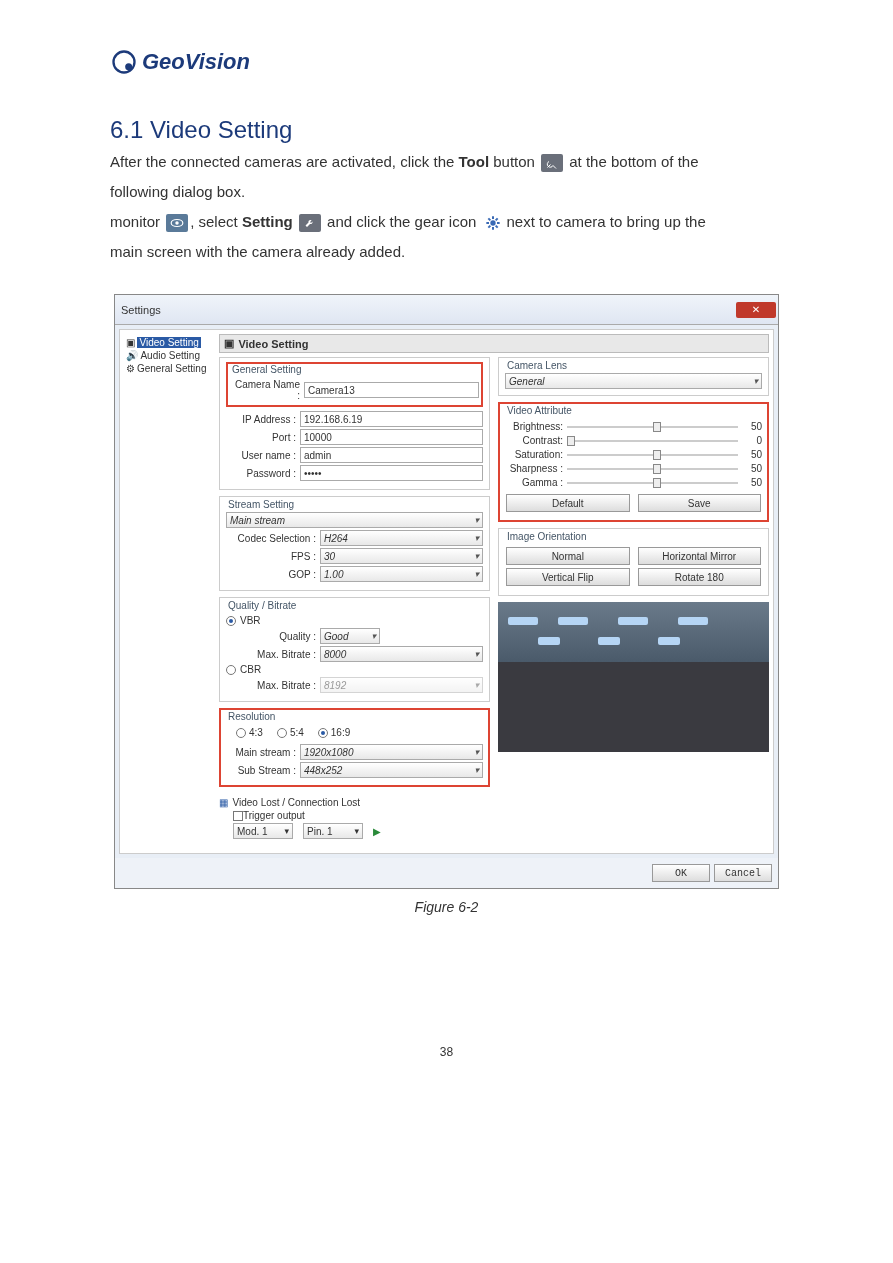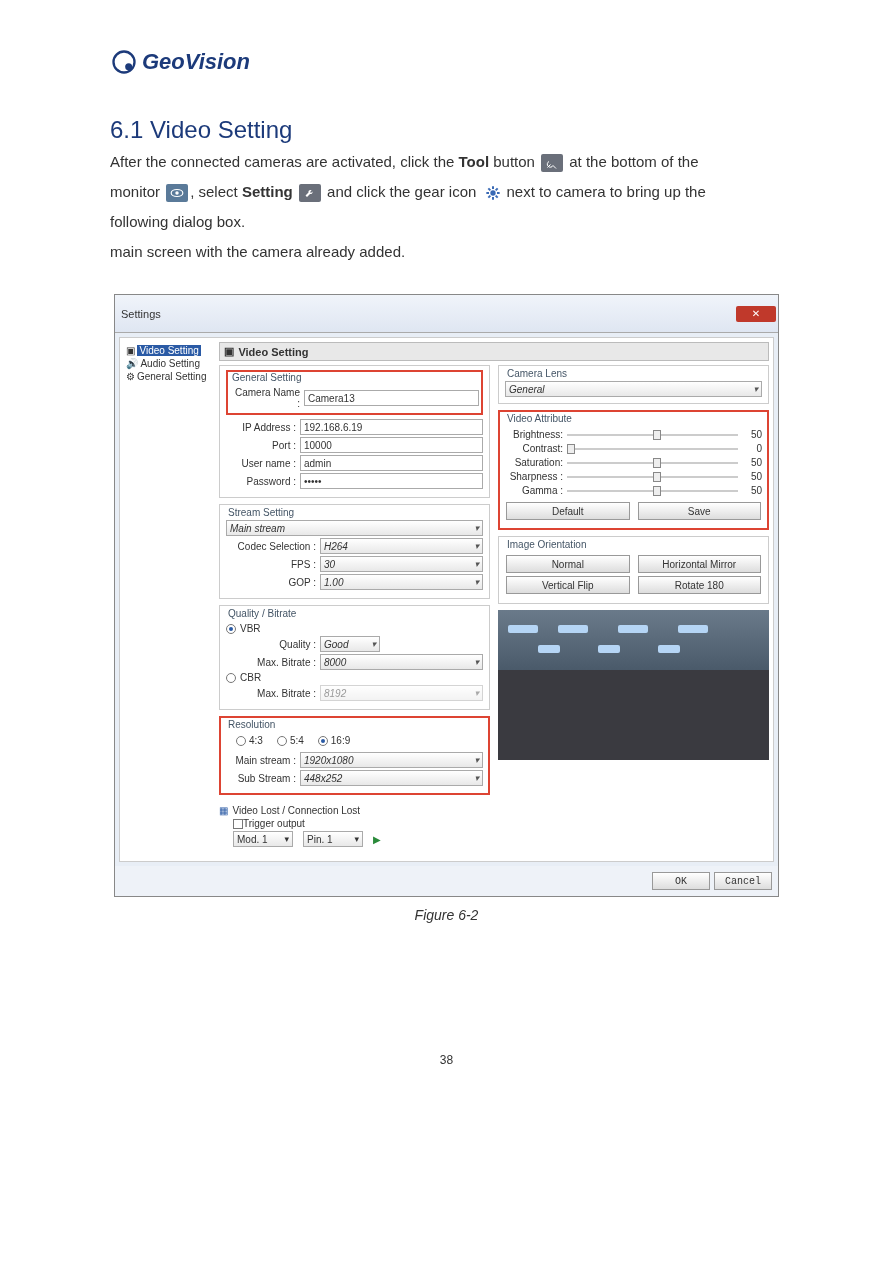--- a/index.html
+++ b/index.html
@@ -14,21 +14,21 @@
   .inline-icon { display: inline-block; width: 22px; height: 18px; vertical-align: middle; border-radius: 2px; margin: 0 2px; }
   .tool-bg { background: #6a6f7a; display:inline-flex; align-items:center; justify-content:center; }
   .eye-bg { background: #5a7a99; display:inline-flex; align-items:center; justify-content:center; }
   .gear-bg { display:inline-flex; align-items:center; justify-content:center; }
   .note { font-weight: bold; }
   .fig-label { text-align: center; font-style: italic; margin-top: 10px; font-size: 14px; }
   .page-num { text-align: center; margin-top: 130px; font-size: 12px; }
 
   
   .dialog-wrap { margin-top: 30px; border: 1px solid #888; background: #e8eef6; width: 665px; margin-left: auto; margin-right: auto; position: relative; }
-  .titlebar { background: linear-gradient(#f0f4fa,#dfe6f2); height: 38px; display:flex; align-items:center; justify-content:space-between; border-bottom:1px solid #aaa; padding:0 2px 0 6px; font-size:11px; }
+  .titlebar { background: linear-gradient(#f0f4fa,#dfe6f2); height: 30px; display:flex; align-items:center; justify-content:space-between; border-bottom:1px solid #aaa; padding:0 2px 0 6px; font-size:11px; }
   .close-btn { background:#c0392b; color:#fff; width:40px; height:16px; border-radius:2px; display:flex; align-items:center; justify-content:center; font-size:10px; }
   .dialog-body { background:#fff; margin:4px; border:1px solid #ccc; display:flex; padding:4px; }
   .tree { width:95px; font-size:10px; padding:2px; border-right:0; }
   .tree-item { padding:1px 0; white-space:nowrap; display:flex; align-items:center; gap:2px; }
   .tree-item.active span:last-child { background:#2a5aa5; color:#fff; padding:0 2px; }
   .main-area { flex:1; }
   .main-hdr { background:#e8e8e8; border:1px solid #bbb; padding:2px 4px; font-size:11px; font-weight:bold; display:flex; align-items:center; gap:4px; }
   .cols { display:flex; gap:8px; margin-top:4px; }
   .col { flex:1; font-size:10px; }
   .fieldset { border:1px solid #ccc; padding:4px 6px 6px 6px; margin-bottom:6px; position:relative; }
@@ -76,20 +76,21 @@
   <div class="section-title">6.1 Video Setting</div>
 
   <div class="body-text">
     <p>
       <span>After the connected cameras are activated, click the </span><b>Tool</b><span> button </span><span class="inline-icon tool-bg">
           <svg width="12" height="12" viewBox="0 0 24 24">
             <path d="M3 21l6-6m-3-6a6 6 0 108 8l6 6" stroke="#fff" stroke-width="2" fill="none"></path>
           </svg>
         </span><span> at the bottom of the </span>
     </p>
+    <p>following dialog box.</p>
     <p>
       <span>monitor </span><span class="inline-icon eye-bg">
           <svg width="14" height="10" viewBox="0 0 24 16">
             <ellipse cx="12" cy="8" rx="10" ry="6" fill="none" stroke="#fff" stroke-width="2"></ellipse>
             <circle cx="12" cy="8" r="3" fill="#fff"></circle>
           </svg>
         </span><span>, select </span><b>Setting</b><span> </span><span class="inline-icon tool-bg">
           <svg width="12" height="12" viewBox="0 0 24 24">
             <path d="M14 6a4 4 0 00-5 5l-6 6 3 3 6-6a4 4 0 005-5l-3 3-2-2 3-3z" fill="#fff"></path>
           </svg>
@@ -102,21 +103,20 @@
               <line x1="2" y1="12" x2="6" y2="12"></line>
               <line x1="18" y1="12" x2="22" y2="12"></line>
               <line x1="5" y1="5" x2="8" y2="8"></line>
               <line x1="16" y1="16" x2="19" y2="19"></line>
               <line x1="5" y1="19" x2="8" y2="16"></line>
               <line x1="16" y1="8" x2="19" y2="5"></line>
             </g>
           </svg>
         </span><span>next to camera to bring up the </span>
     </p>
-    <p>following dialog box.</p>
     <p>main screen with the camera already added.</p>
   </div>
 
   <div class="dialog-wrap">
     <div class="titlebar">
       <span>Settings</span>
       <div class="close-btn">✕</div>
     </div>
     <div class="dialog-body">
       <div class="tree">

